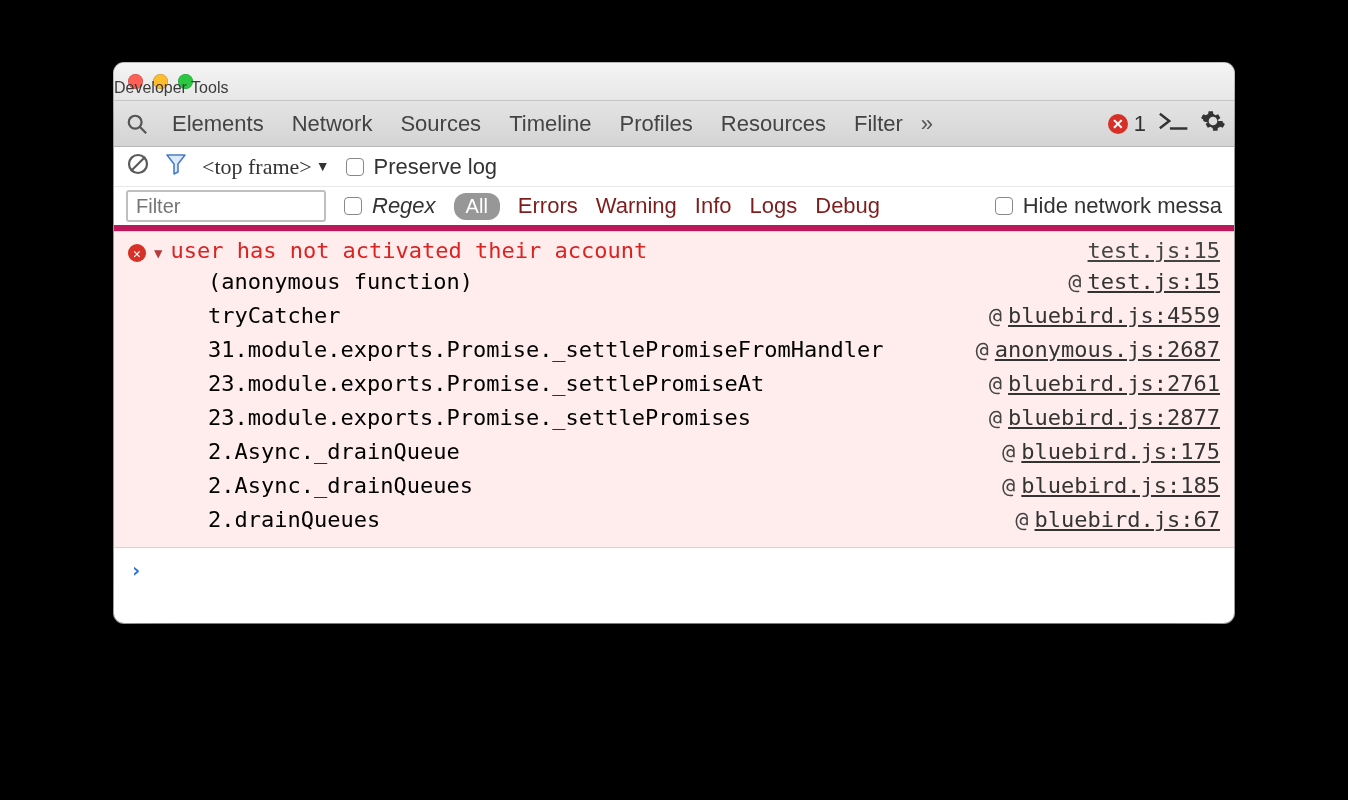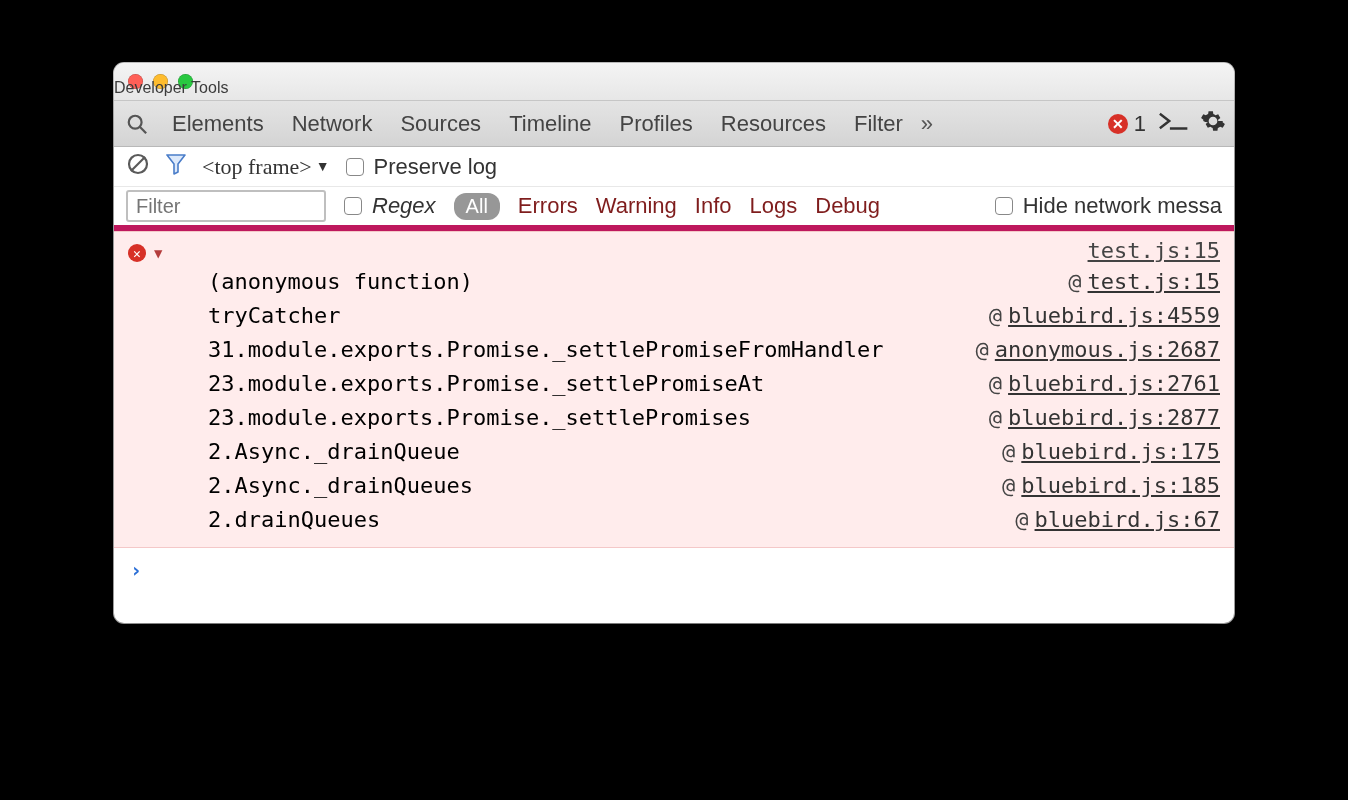--- a/index.html
+++ b/index.html
@@ -207,20 +207,21 @@
       <span class="chk"></span>
       <span>Hide network messa</span>
     </label>
   </div>
 
   <div class="log-area">
     <div class="err-block">
       <div class="err-head">
         <span class="err-ic">✕</span>
         <span class="disclose">▼</span>
+        <span class="err-msg">user has not activated their account</span>
         <a class="err-src">test.js:15</a>
       </div>
       <div class="stack" id="stack">
           <div class="stack-row">
             <span class="fn">(anonymous function)</span>
             <span class="at">@</span>
             <a class="loc">test.js:15</a>
           </div>
           <div class="stack-row">
             <span class="fn">tryCatcher</span>

